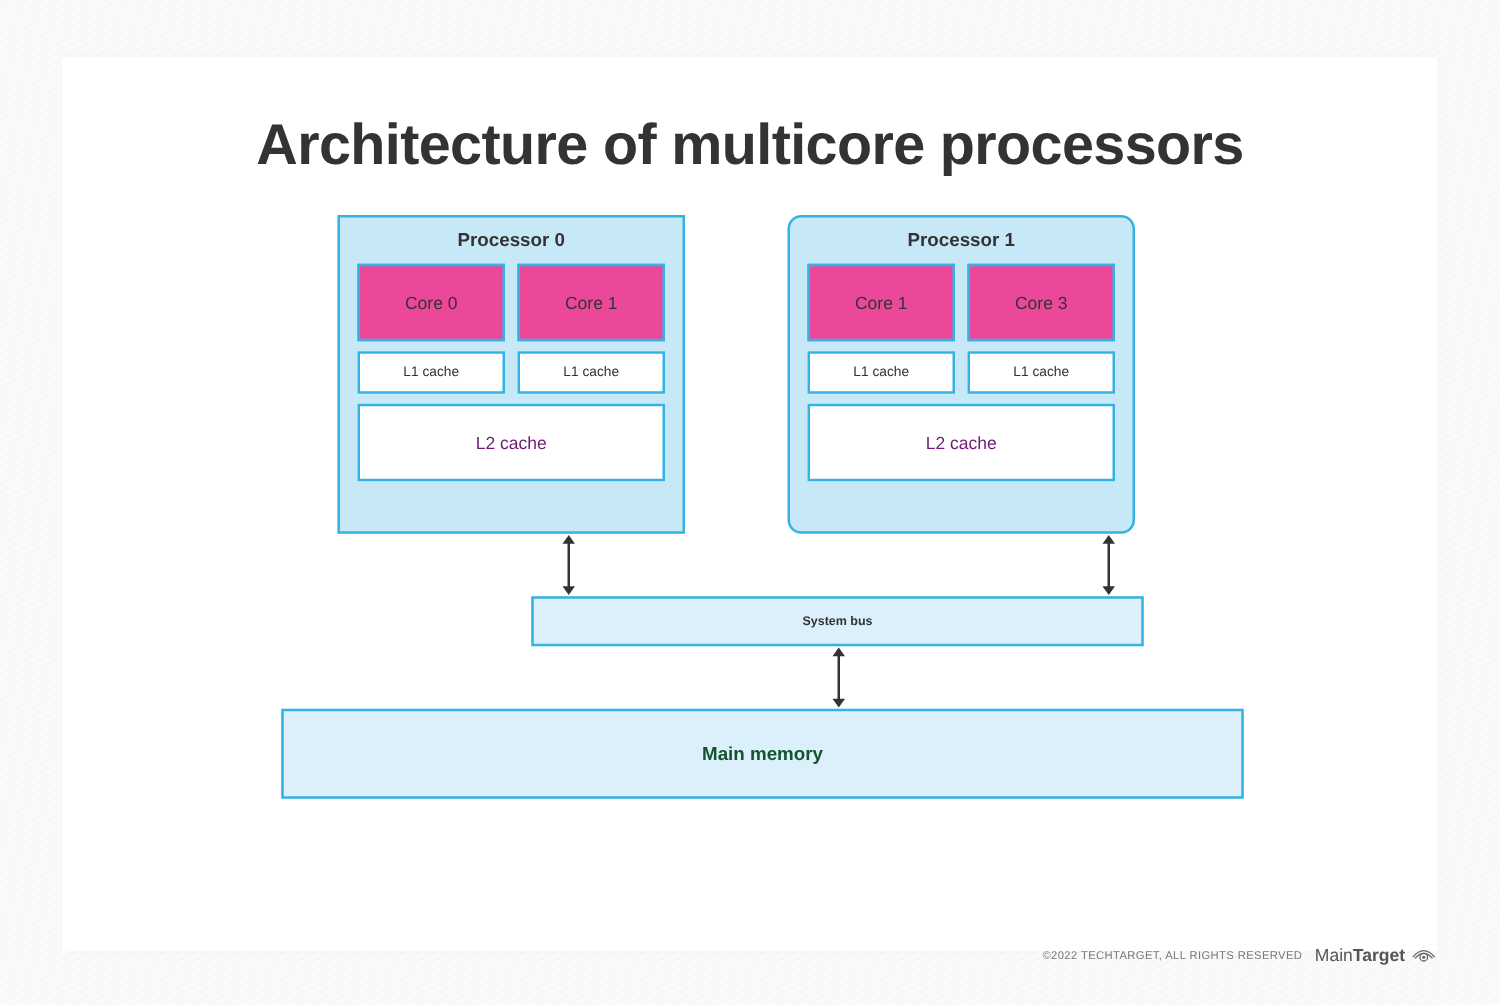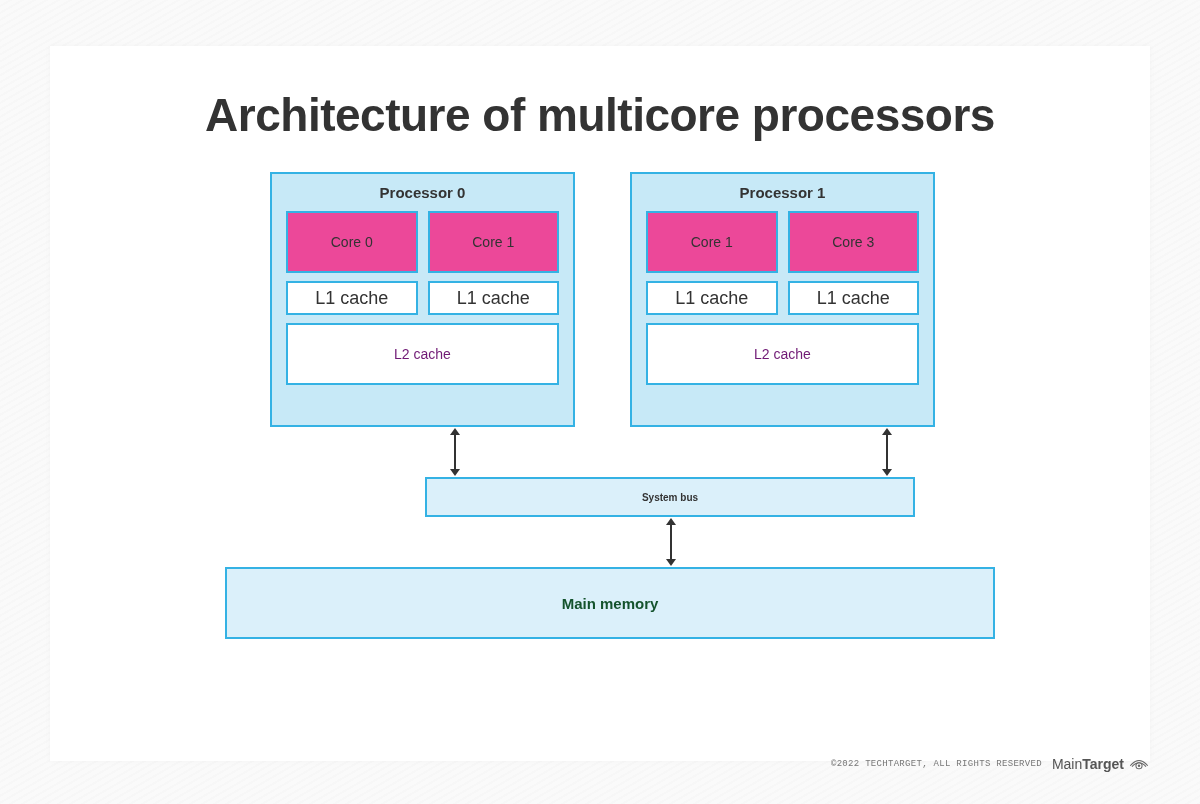--- a/index.html
+++ b/index.html
@@ -34,28 +34,28 @@
     letter-spacing: -0.5px;
   }
   .diagram-area {
     position: relative;
     width: 100%;
     height: 560px;
     margin-top: 30px;
   }
   .processor {
     position: absolute;
-    width: 305px;
+    width: 278px;
     height: 255px;
     background: #c7e9f7;
     border: 2px solid #34b2e4;
     padding: 10px 14px 14px 14px;
   }
   .processor.p0 { left: 220px; top: 0; }
-  .processor.p1 { left: 580px; top: 0; }
+  .processor.p1 { left: 580px; top: 0; border-radius: 11px; }
   .proc-title {
     text-align: center;
     font-size: 15px;
     font-weight: 700;
     color: #333;
     margin-bottom: 10px;
   }
   .core-row {
     display: flex;
     gap: 10px;
@@ -78,21 +78,21 @@
     margin-bottom: 8px;
   }
   .l1 {
     flex: 1;
     height: 34px;
     background: #ffffff;
     border: 2px solid #34b2e4;
     display: flex;
     align-items: center;
     justify-content: center;
-    font-size: 18px;
+    font-size: 11px;
     color: #333;
   }
   .l2 {
     width: 100%;
     height: 62px;
     background: #ffffff;
     border: 2px solid #34b2e4;
     display: flex;
     align-items: center;
     justify-content: center;
@@ -162,21 +162,20 @@
     right: 50px;
     bottom: 32px;
     display: flex;
     align-items: center;
     gap: 10px;
   }
   .copyright {
     font-size: 9px;
     color: #777;
     letter-spacing: 0.3px;
-    font-family: Liberation Mono, monospace;
   }
   .logo {
     display: flex;
     align-items: center;
     gap: 4px;
   }
   .logo-text {
     font-size: 14px;
     color: #555;
     font-weight: 400;

